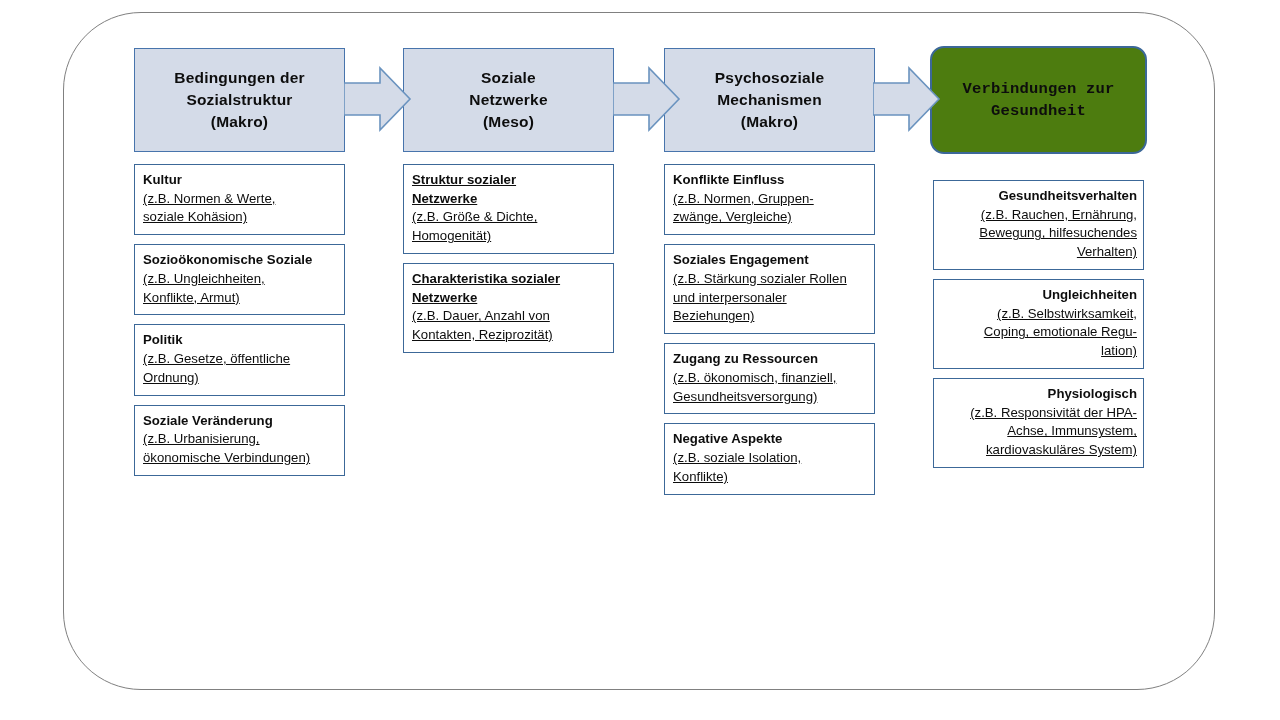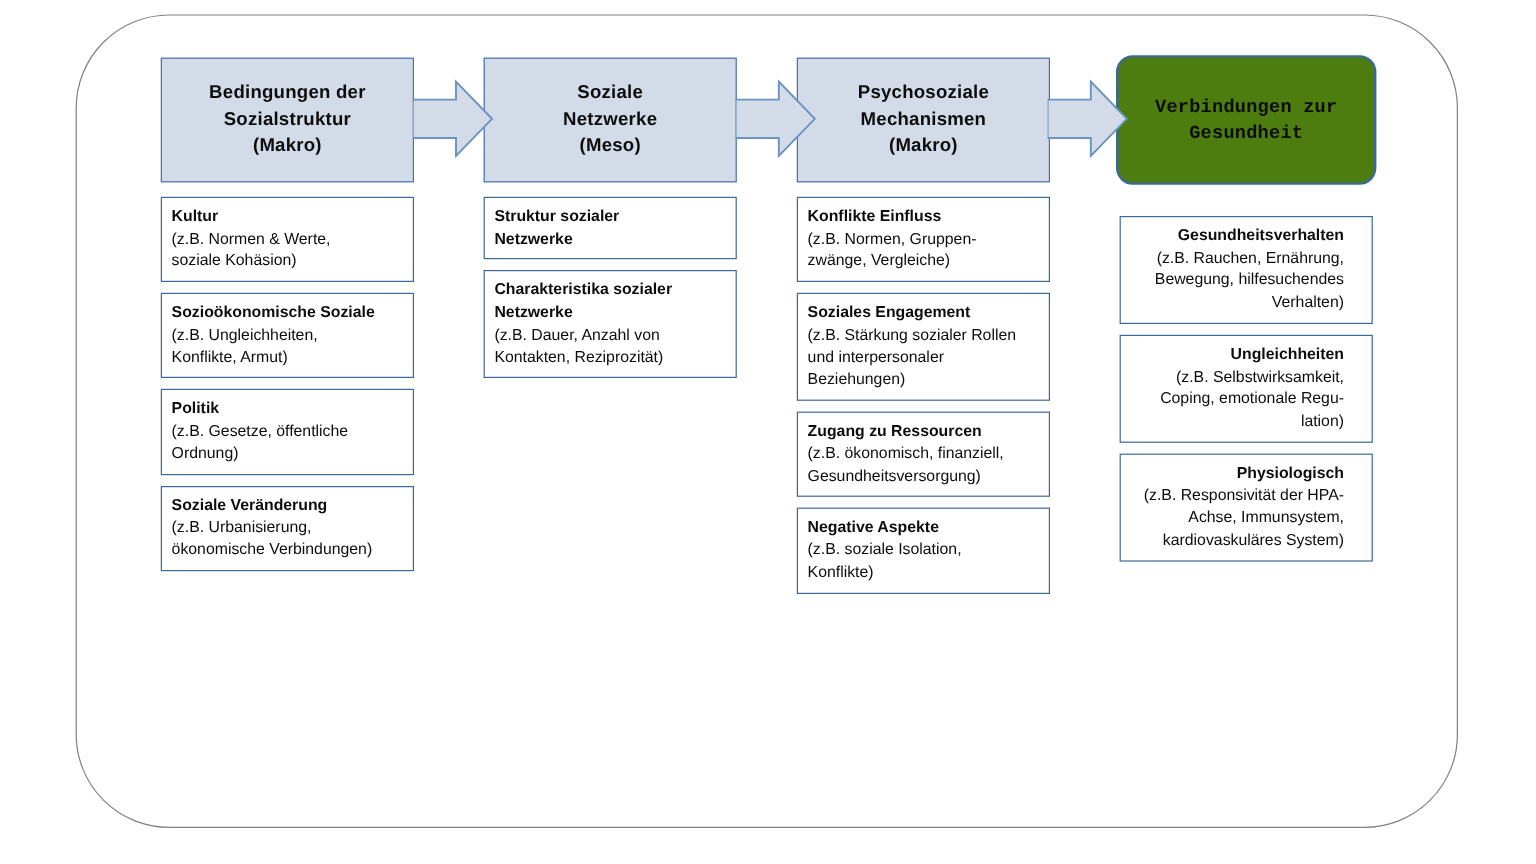--- a/index.html
+++ b/index.html
@@ -82,34 +82,35 @@
   .detail-list {
     margin-top: 12px;
   }
   .col-3 .detail-list { margin-top: 26px; text-align: right; }
 
   .detail-box {
     box-sizing: border-box;
     width: 211px;
     border: 1.1px solid #3c6898;
     background: #ffffff;
-    padding: 6px 23px 7px 8px;
+    padding: 6px 6px 7px 8px;
     margin-bottom: 9px;
     font-size: 13.2px;
     line-height: 1.42;
   }
   .detail-title {
     font-weight: bold;
     display: block;
     font-size: 13.2px;
   }
   .detail-example {
     display: block;
     font-weight: normal;
     white-space: pre-line;
+    text-decoration: underline;
   }
 
   
   .arrow {
     position: absolute;
     top: 62px;
     width: 68px;
     height: 66px;
   }
   .arrow-0 { left: 344px; }
@@ -161,20 +162,22 @@
       <div>
         <span class="title-line">Soziale</span>
         <span class="title-line">Netzwerke</span>
         <span class="title-line">(Meso)</span>
       </div>
     </div>
     <div class="detail-list">
       <div class="detail-box">
         <span class="detail-title detail-example" style="font-weight:bold;">Struktur sozialer
 Netzwerke</span>
+        <span class="detail-example">(z.B. Größe  &amp; Dichte,
+Homogenität)</span>
       </div>
       <div class="detail-box">
         <span class="detail-title detail-example" style="font-weight:bold;">Charakteristika sozialer
 Netzwerke</span>
         <span class="detail-example">(z.B. Dauer, Anzahl von
 Kontakten,  Reziprozität)</span>
       </div>
     </div>
   </div>
 

